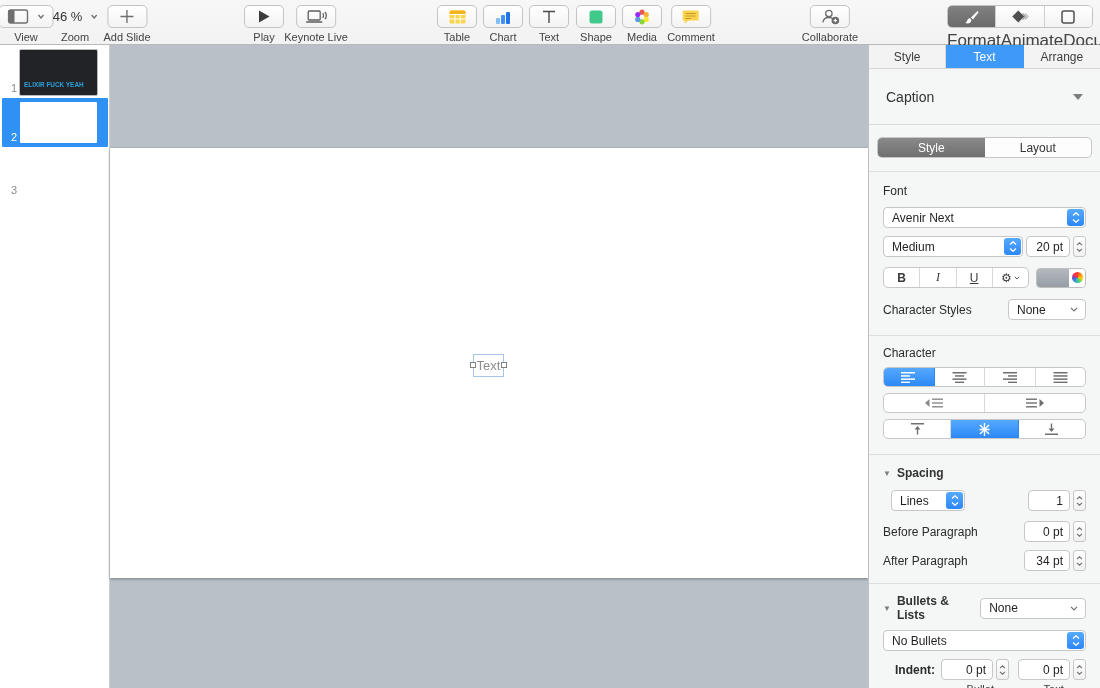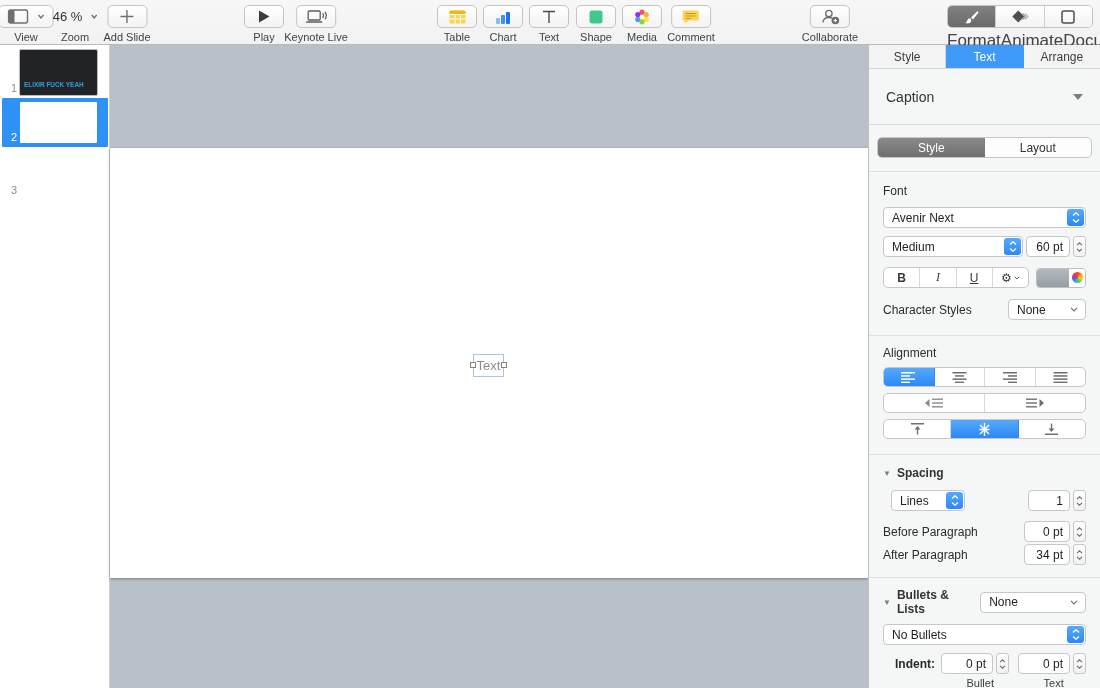--- a/index.html
+++ b/index.html
@@ -337,21 +337,21 @@
       <div class="dd" style="width:140px">
         <span>Medium</span>
         <span class="bstep">
           <svg width="8" height="11" viewBox="0 0 8 11">
               <path d="M1 3.6 L4 0.8 L7 3.6 M1 7.4 L4 10.2 L7 7.4" fill="none" stroke="#fff" stroke-width="1.3"></path>
             </svg>
         </span>
       </div>
       <div class="row">
         <div class="numfield" style="width:44px">
-          <span>60 pt</span>
+          <span>20 pt</span>
         </div>
         <div class="estep">
           <svg width="7" height="4" viewBox="0 0 7 4">
               <path d="M1 3.2 L3.5 0.8 L6 3.2" fill="none" stroke="#6f6f6f" stroke-width="1.1"></path>
             </svg>
           <svg width="7" height="4" viewBox="0 0 7 4">
               <path d="M1 0.8 L3.5 3.2 L6 0.8" fill="none" stroke="#6f6f6f" stroke-width="1.1"></path>
             </svg>
         </div>
       </div>
@@ -384,21 +384,21 @@
         <svg class="gchev" width="8" height="5" viewBox="0 0 8 5">
           <path d="M1 0.8 L4 3.8 L7 0.8" fill="none" stroke="#6f6f6f" stroke-width="1.2"></path>
         </svg>
       </div>
     </div>
   </div>
 
   <div class="divider" style="margin-top:15px"></div>
 
   <div class="sect">
-    <div class="sec-label" style="margin-top:10px">Alignment</div>
+    <div class="sec-label" style="margin-top:10px">Character</div>
 
     <div class="seg-group" style="margin-top:7px">
       <div class="seg selb">
         <svg width="15" height="11" viewBox="0 0 15 11">
           <g fill="#fff">
               <rect y="0" width="14" height="1.5"></rect>
               <rect y="3.2" width="9" height="1.5"></rect>
               <rect y="6.4" width="14" height="1.5"></rect>
               <rect y="9.6" width="9" height="1.5"></rect>
             </g>
@@ -529,21 +529,21 @@
           <svg width="7" height="4" viewBox="0 0 7 4">
               <path d="M1 3.2 L3.5 0.8 L6 3.2" fill="none" stroke="#6f6f6f" stroke-width="1.1"></path>
             </svg>
           <svg width="7" height="4" viewBox="0 0 7 4">
               <path d="M1 0.8 L3.5 3.2 L6 0.8" fill="none" stroke="#6f6f6f" stroke-width="1.1"></path>
             </svg>
         </div>
       </div>
     </div>
 
-    <div class="row between" style="margin-top:2px">
+    <div class="row between" style="margin-top:8px">
       <span class="sec-label">After Paragraph</span>
       <div class="row">
         <div class="numfield" style="width:46px">
           <span>34 pt</span>
         </div>
         <div class="estep">
           <svg width="7" height="4" viewBox="0 0 7 4">
               <path d="M1 3.2 L3.5 0.8 L6 3.2" fill="none" stroke="#6f6f6f" stroke-width="1.1"></path>
             </svg>
           <svg width="7" height="4" viewBox="0 0 7 4">

